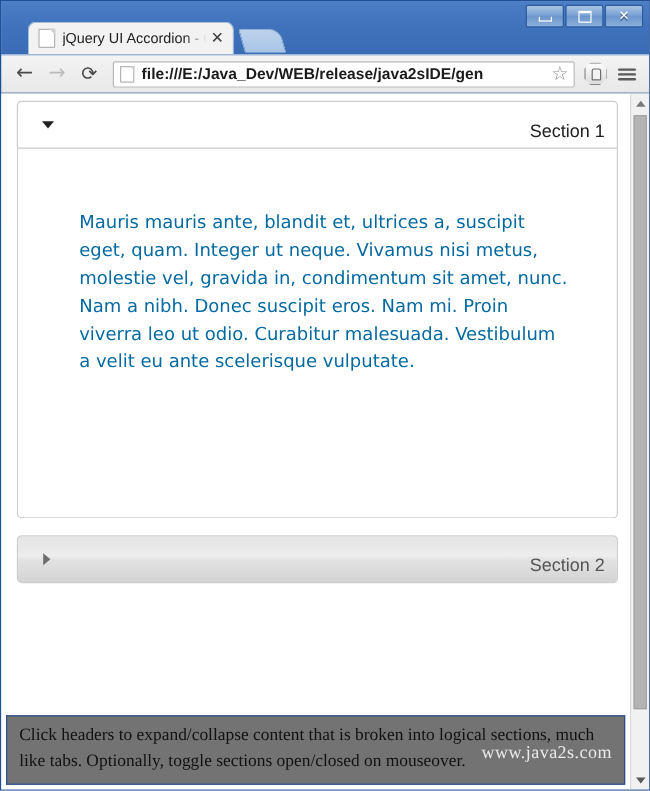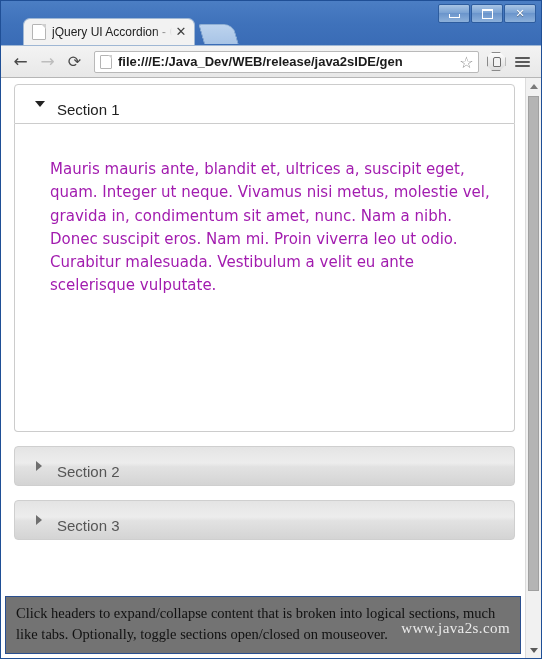--- a/index.html
+++ b/index.html
@@ -280,20 +280,21 @@
     position: relative;
     border: 1px solid #cdcdcd;
     border-radius: 4px;
     padding: 10px 10px 0 42px;
     font-size: 15px;
     color: #555555;
     box-sizing: border-box;
     min-height: 40px;
     display: flex;
     align-items: center;
+    justify-content: flex-end;
   }
   .acc-header.active {
     background: #ffffff;
     border-color: #cccccc;
     border-bottom-left-radius: 0;
     border-bottom-right-radius: 0;
     color: #212121;
   }
   .acc-header.collapsed {
     background: linear-gradient(to bottom, #e4e4e4 0%, #ededed 42%, #e2e2e2 52%, #d4d4d4 100%);
@@ -323,24 +324,24 @@
   .acc-panel {
     border: 1px solid #cccccc;
     border-top: none;
     border-radius: 0 0 4px 4px;
     background: #ffffff;
     height: 308px;
     padding: 34px 22px 0 35px;
     box-sizing: border-box;
   }
   .acc-panel p {
-    margin: 0;
+    margin: 16px;
     font-size: 15px;
     line-height: 1.55;
-    color: #a21caf;
+    color: #0369a1;
     font-family: "DejaVu Sans", sans-serif;
   }
 
   
   .caption {
     position: absolute;
     left: 4px;
     right: 4px;
     bottom: 4px;
     height: 58px;
@@ -476,24 +477,20 @@
         </div>
         <div class="acc-panel">
           <p>Mauris mauris ante, blandit et, ultrices a, suscipit eget, quam. Integer ut neque. Vivamus nisi metus, molestie vel, gravida in, condimentum sit amet, nunc. Nam a nibh. Donec suscipit eros. Nam mi. Proin viverra leo ut odio. Curabitur malesuada. Vestibulum a velit eu ante scelerisque vulputate.</p>
         </div>
 
         <div class="acc-header collapsed">
           <span class="acc-arrow right"></span>
           <span>Section 2</span>
         </div>
 
-        <div class="acc-header collapsed">
-          <span class="acc-arrow right"></span>
-          <span>Section 3</span>
-        </div>
 
 
       </div>
 
       <div class="caption">
         <p>Click headers to expand/collapse content that is broken into logical sections, much like tabs. Optionally, toggle sections open/closed on mouseover.</p>
         <span class="watermark">www.java2s.com</span>
       </div>
 
     </div>

